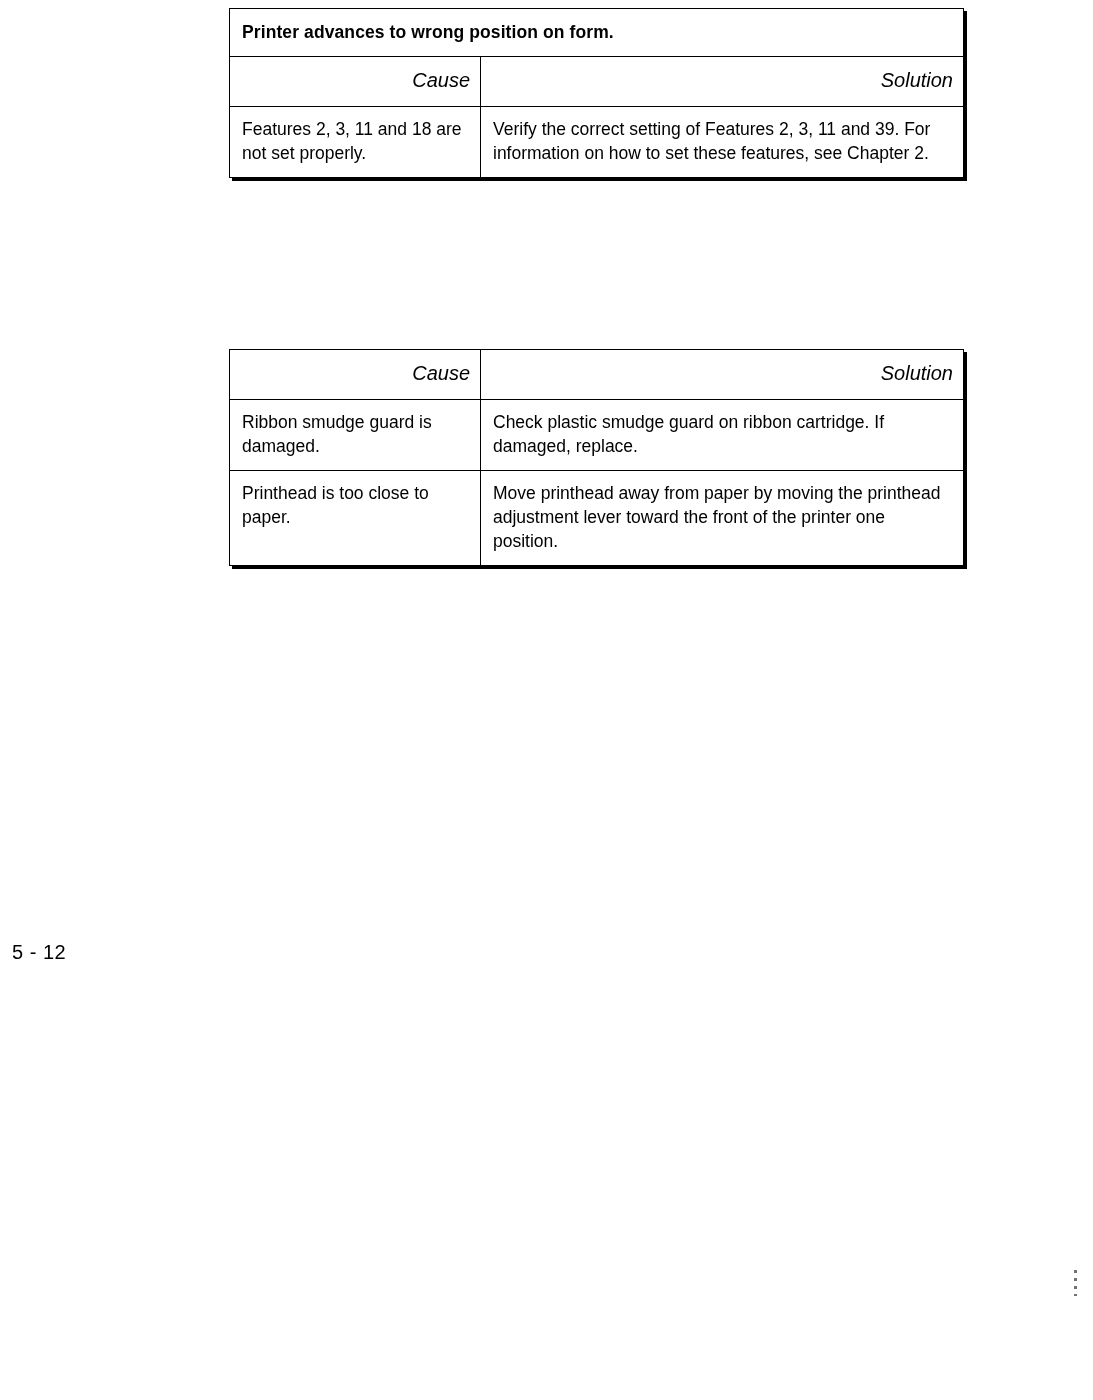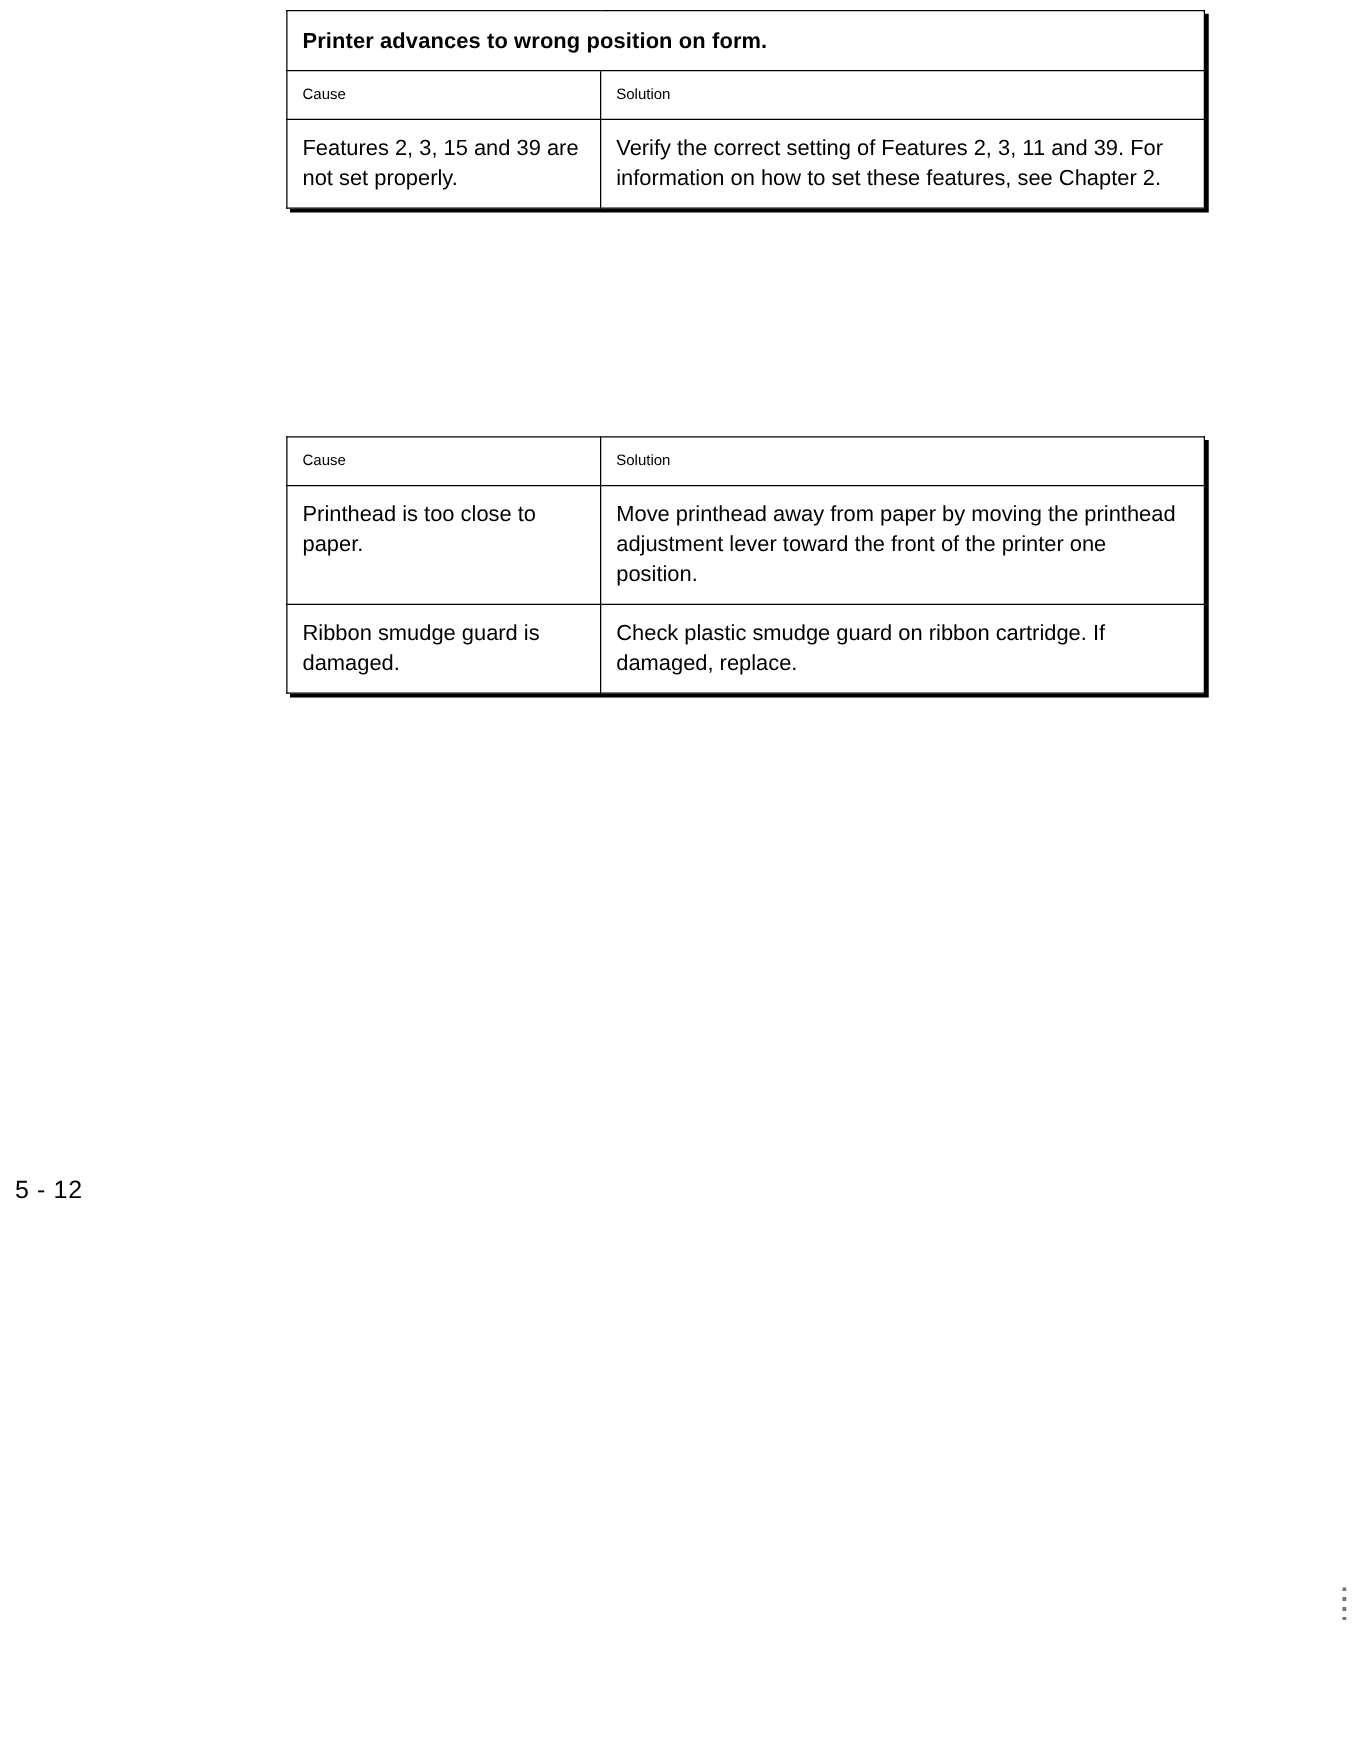--- a/index.html
+++ b/index.html
@@ -44,23 +44,25 @@
 
   .title-row td {
     font-weight: bold;
     font-size: 17.5px;
     padding-top: 11px;
     padding-bottom: 12px;
     letter-spacing: 0.1px;
   }
 
   .hdr-row td {
-    font-size: 12px;
+    font-style: italic;
+    font-size: 20px;
     padding-top: 10px;
     padding-bottom: 11px;
+    text-align: right;
   }
 
   .col-cause { width: 228px; }
   .col-solution { width: auto; }
 
   
   .page-number {
     position: absolute;
     left: 12px;
     bottom: 20px;
@@ -92,39 +94,39 @@
   <table class="tbl t1">
     <tbody>
         <tr class="title-row">
       <td colspan="2">Printer advances to wrong position on form.</td>
     </tr>
     <tr class="hdr-row">
       <td class="col-cause">Cause</td>
       <td class="col-solution">Solution</td>
     </tr>
     <tr>
-      <td class="col-cause">Features 2, 3, 15 and 39 are not set properly.</td>
+      <td class="col-cause">Features 2, 3, 11 and 18 are not set properly.</td>
       <td class="col-solution">Verify the correct setting of Features 2, 3, 11 and 39. For information on how to set these features, see Chapter 2.</td>
     </tr>
   </tbody>
     </table>
 
   <table class="tbl t2">
     <tbody>
     <tr class="hdr-row">
       <td class="col-cause">Cause</td>
       <td class="col-solution">Solution</td>
     </tr>
     <tr>
+      <td class="col-cause">Ribbon smudge guard is damaged.</td>
+      <td class="col-solution">Check plastic smudge guard on ribbon cartridge. If damaged, replace.</td>
+    </tr>
+    <tr>
       <td class="col-cause">Printhead is too close to paper.</td>
       <td class="col-solution">Move printhead away from paper by moving the printhead adjustment lever toward the front of the printer one position.</td>
-    </tr>
-    <tr>
-      <td class="col-cause">Ribbon smudge guard is damaged.</td>
-      <td class="col-solution">Check plastic smudge guard on ribbon cartridge. If damaged, replace.</td>
     </tr>
   </tbody>
     </table>
 
   <div class="scan-mark"></div>
 
   <div class="page-number">5 - 12</div>
 
 </div>
 

